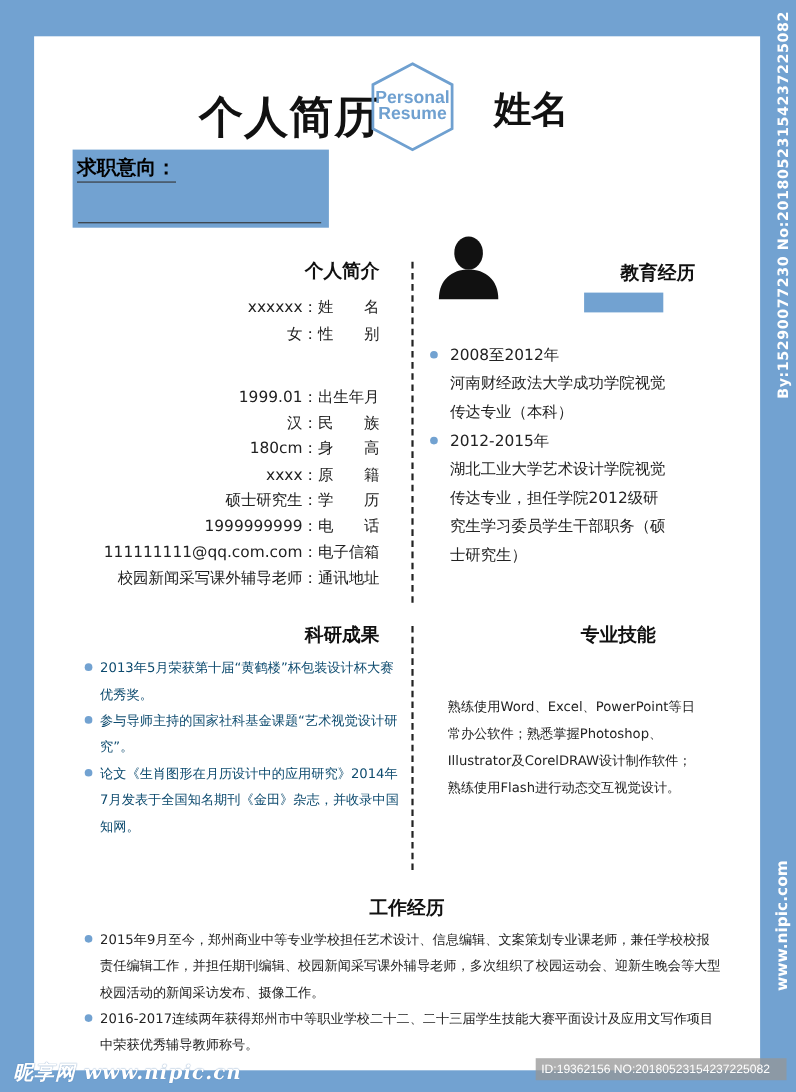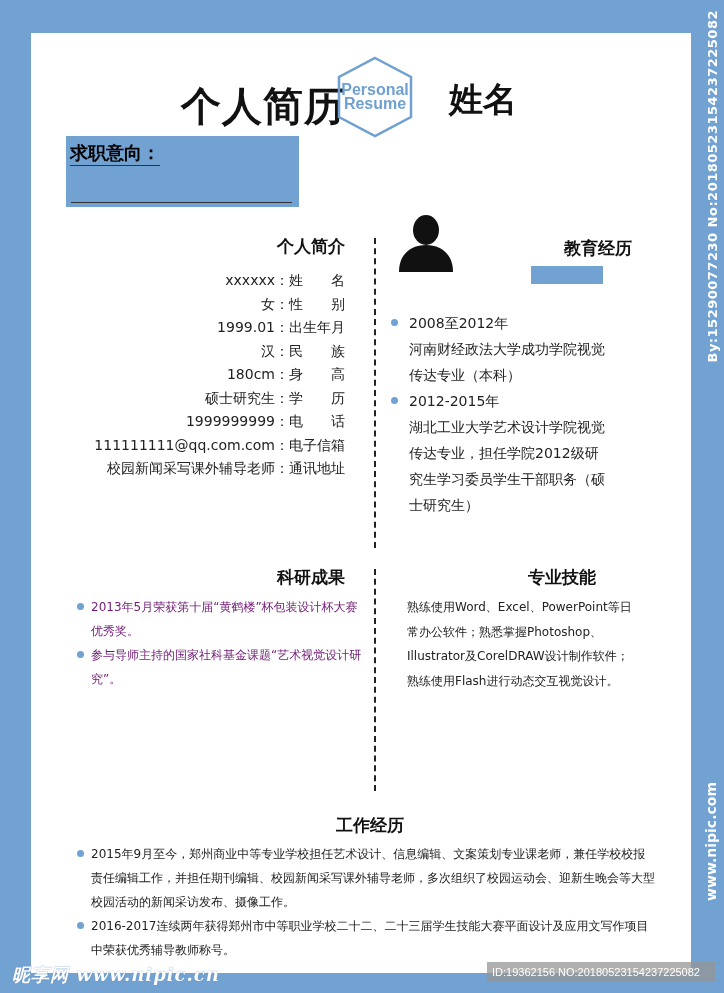--- a/index.html
+++ b/index.html
@@ -23,22 +23,22 @@
   .objective-line { left: 5px; top: 66px; width: 221px; height: 0; border-top: 1.5px solid #333; }
   .sec-title { font-size: 17px; font-weight: bold; color: #111; }
   .divider { width: 0; border-left: 2px dashed #222; }
   .profile-row { right: 346px; font-size: 14px; line-height: 23.5px; text-align: right; white-space: nowrap; color: #222; }
   .profile-row .k { display: inline-block; width: 56px; text-align-last: justify; }
   .bullet { position: relative; padding-left: 14px; }
   .bullet::before { content: ""; position: absolute; left: 0; top: 8px; width: 7px; height: 7px; border-radius: 50%; background: #72a2d1; }
   .edu { left: 360px; width: 220px; font-size: 14px; line-height: 26px; color: #222; }
   .edu .bullet { padding-left: 18px; }
   .edu .bullet::before { top: 9px; }
-  .research { left: 46px; width: 286px; font-size: 12px; line-height: 24px; color: #701a75; }
-  .skills { left: 376px; width: 230px; font-size: 12px; line-height: 24.5px; color: #222; }
+  .research { left: 46px; width: 286px; font-size: 12px; line-height: 24px; color: #0c4a6e; }
+  .skills { left: 376px; width: 230px; font-size: 12px; line-height: 24.5px; color: #222; margin-top: 35px; }
   .work { left: 46px; width: 580px; font-size: 12px; line-height: 24px; color: #222; }
   .edu-bar { left: 500px; top: 233px; width: 72px; height: 18px; background: #72a2d1; }
   .avatar { left: 366px; top: 181px; width: 58px; height: 60px; }
   .watermark-side { position: absolute; right: 4px; top: 10px; writing-mode: vertical-rl; transform: rotate(180deg); font-family: "DejaVu Sans", sans-serif; font-size: 13px; color: #ffffff; font-weight: bold; letter-spacing: 0.5px; }
   .watermark-side2 { position: absolute; right: 5px; top: 782px; writing-mode: vertical-rl; transform: rotate(180deg); font-family: "DejaVu Sans", sans-serif; font-size: 14px; color: #ffffff; font-weight: bold; }
   .watermark-logo { position: absolute; left: 12px; top: 963px; font-family: "DejaVu Serif", serif; font-style: italic; font-size: 18px; font-weight: bold; color: #ffffff; text-shadow: 0 0 1px #4a7bb0; letter-spacing: 1px; }
   .watermark-id { position: absolute; left: 487px; top: 962px; width: 223px; height: 20px; background: rgba(150,150,150,0.75); color: #fff; font-family: "Liberation Sans", sans-serif; font-size: 11px; line-height: 20px; padding-left: 5px; white-space: nowrap; overflow: hidden; }
 </style>
 </head>
 <body>
@@ -60,23 +60,24 @@
     <div class="abs objective-line"></div>
   </div>
 
   <div class="abs divider" style="left:343px; top:205px; height:310px;"></div>
   <div class="abs divider" style="left:343px; top:536px; height:222px;"></div>
 
   <div class="abs sec-title" style="right:346px; top:202px;">个人简介</div>
   <div class="abs" style="right:346px; top:236px; text-align:right;">
     <div class="profile-row" style="position:relative; right:0;"><span>xxxxxx</span>：<span class="k">姓名</span></div>
     <div class="profile-row" style="position:relative; right:0;"><span>女</span>：<span class="k">性别</span></div>
-    <div class="profile-row" style="position:relative; right:0;"><span>1999.01</span>：<span class="k">出生年月</span></div>
+    <div class="profile-row" style="position:relative; right:0;margin-top:34px;"><span>1999.01</span>：<span class="k">出生年月</span></div>
     <div class="profile-row" style="position:relative; right:0;"><span>汉</span>：<span class="k">民族</span></div>
     <div class="profile-row" style="position:relative; right:0;"><span>180cm</span>：<span class="k">身高</span></div>
+    <div class="profile-row" style="position:relative; right:0;"><span>xxxx</span>：<span class="k">原籍</span></div>
     <div class="profile-row" style="position:relative; right:0;"><span>硕士研究生</span>：<span class="k">学历</span></div>
     <div class="profile-row" style="position:relative; right:0;"><span>1999999999</span>：<span class="k">电话</span></div>
     <div class="profile-row" style="position:relative; right:0;"><span>111111111@qq.com.com</span>：<span class="k">电子信箱</span></div>
     <div class="profile-row" style="position:relative; right:0;"><span>校园新闻采写课外辅导老师</span>：<span class="k">通讯地址</span></div>
   </div>
 
   <svg class="abs avatar" viewBox="0 0 58 60">
     <ellipse cx="29" cy="16" rx="13" ry="15" fill="#111"></ellipse>
     <path d="M2,58 C2,40 14,31 29,31 C44,31 56,40 56,58 Z" fill="#111"></path>
   </svg>
@@ -91,20 +92,21 @@
     <div class="bullet">
       <div>2012-2015年</div>
       <div>湖北工业大学艺术设计学院视觉传达专业，担任学院2012级研究生学习委员学生干部职务（硕士研究生）</div>
     </div>
   </div>
 
   <div class="abs sec-title" style="right:346px; top:533px;">科研成果</div>
   <div class="abs research" style="top:562px;">
     <div class="bullet">2013年5月荣获第十届“黄鹤楼”杯包装设计杯大赛优秀奖。</div>
     <div class="bullet">参与导师主持的国家社科基金课题“艺术视觉设计研究”。</div>
+    <div class="bullet">论文《生肖图形在月历设计中的应用研究》2014年7月发表于全国知名期刊《金田》杂志，并收录中国知网。</div>
   </div>
 
   <div class="abs sec-title" style="left:497px; top:533px;">专业技能</div>
   <div class="abs skills" style="top:562px;">熟练使用Word、Excel、PowerPoint等日常办公软件；熟悉掌握Photoshop、Illustrator及CorelDRAW设计制作软件；熟练使用Flash进行动态交互视觉设计。</div>
 
   <div class="abs sec-title" style="left:305px; top:781px;">工作经历</div>
   <div class="abs work" style="top:809px;">
     <div class="bullet">2015年9月至今，郑州商业中等专业学校担任艺术设计、信息编辑、文案策划专业课老师，兼任学校校报责任编辑工作，并担任期刊编辑、校园新闻采写课外辅导老师，多次组织了校园运动会、迎新生晚会等大型校园活动的新闻采访发布、摄像工作。</div>
     <div class="bullet">2016-2017连续两年获得郑州市中等职业学校二十二、二十三届学生技能大赛平面设计及应用文写作项目中荣获优秀辅导教师称号。</div>
   </div>

